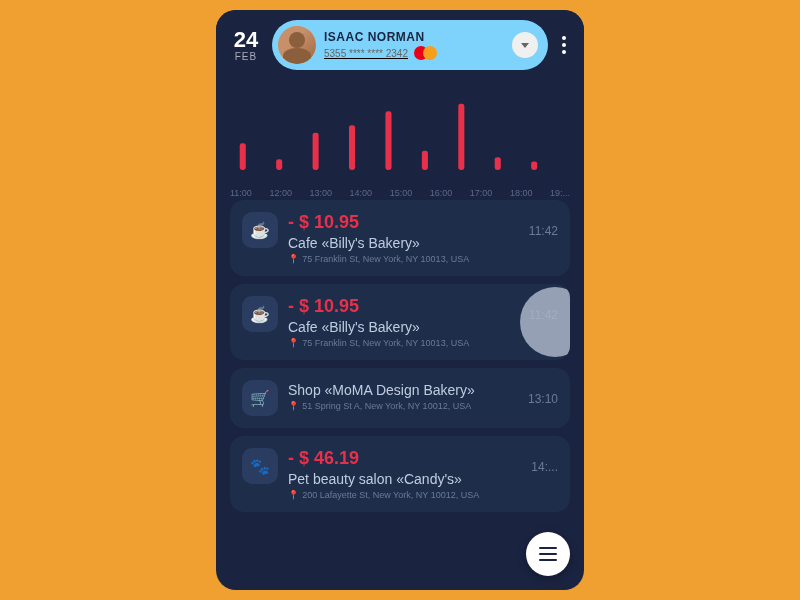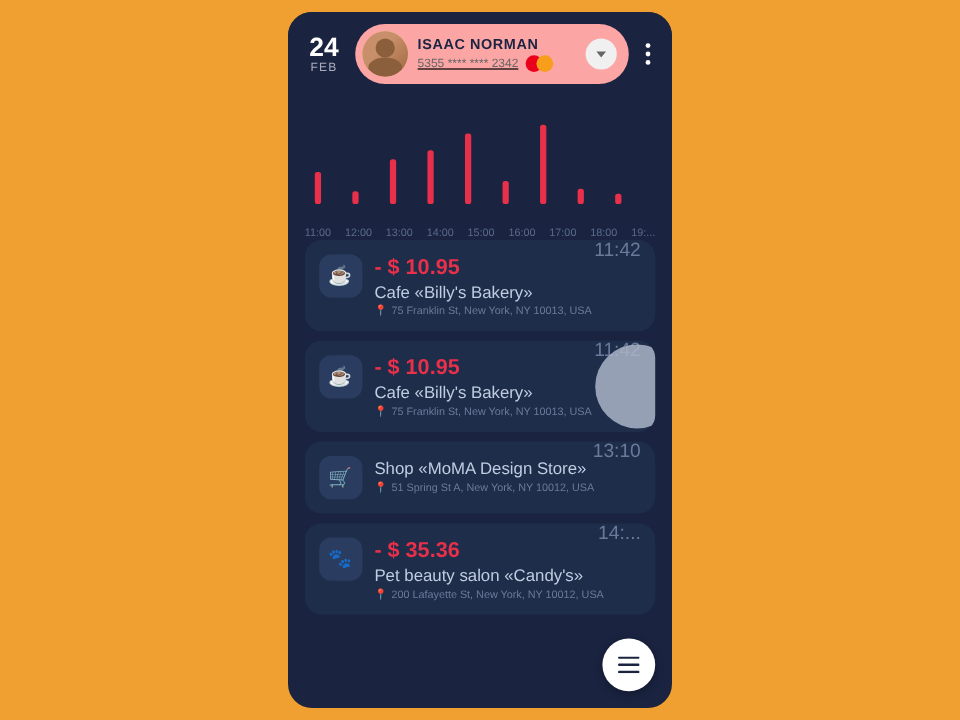--- a/index.html
+++ b/index.html
@@ -7,21 +7,21 @@
       width: 800px;
       height: 600px;
       background: #F0A030;
       display: flex;
       justify-content: center;
       align-items: center;
       font-family: 'Segoe UI', Arial, sans-serif;
       overflow: hidden;
     }
     .phone-container {
-      width: 320px;
+      width: 368px;
       height: 580px;
       background: #1a2340;
       border-radius: 20px;
       overflow: hidden;
       position: relative;
       display: flex;
       flex-direction: column;
     }
     
     .header {
@@ -43,21 +43,21 @@
       font-weight: 700;
       line-height: 1;
     }
     .date-month {
       font-size: 10px;
       letter-spacing: 1px;
       color: #aab;
     }
     .profile-card {
       flex: 1;
-      background: #fca5a5;
+      background: #7dd3fc;
       border-radius: 30px;
       display: flex;
       align-items: center;
       padding: 6px 10px 6px 6px;
       gap: 8px;
     }
     .avatar {
       width: 38px;
       height: 38px;
       border-radius: 50%;
@@ -225,24 +225,24 @@
     }
     .tx-location {
       font-size: 9px;
       color: #6a7a9a;
       margin-top: 3px;
       display: flex;
       align-items: center;
       gap: 3px;
     }
     .tx-time {
-      font-size: 16px;
+      font-size: 12px;
       color: #6a7a9a;
       position: absolute;
-      top: 0;
+      top: 24px;
       right: 12px;
     }
     .pin-icon {
       font-size: 9px;
       color: #e8304a;
     }
 
     
     .swipe-circle {
       position: absolute;
@@ -358,33 +358,33 @@
           <span>75 Franklin St, New York, NY 10013, USA</span>
         </div>
       </div>
       <span class="tx-time">11:42</span>
       <div class="swipe-circle"></div>
     </div>
 
     <div class="tx-card">
       <div class="tx-icon">🛒</div>
       <div class="tx-info">
-        <div class="tx-name">Shop «MoMA Design Store»</div>
+        <div class="tx-name">Shop «MoMA Design Bakery»</div>
         <div class="tx-location">
           <span class="pin-icon">📍</span>
           <span>51 Spring St A, New York, NY 10012, USA</span>
         </div>
       </div>
       <span class="tx-time">13:10</span>
     </div>
 
     <div class="tx-card" style="margin-bottom:30px;">
       <div class="tx-icon">🐾</div>
       <div class="tx-info">
-        <div class="tx-amount">- $ 35.36</div>
+        <div class="tx-amount">- $ 46.19</div>
         <div class="tx-name">Pet beauty salon «Candy's»</div>
         <div class="tx-location">
           <span class="pin-icon">📍</span>
           <span>200 Lafayette St, New York, NY 10012, USA</span>
         </div>
       </div>
       <span class="tx-time">14:...</span>
     </div>
 
   </div>

